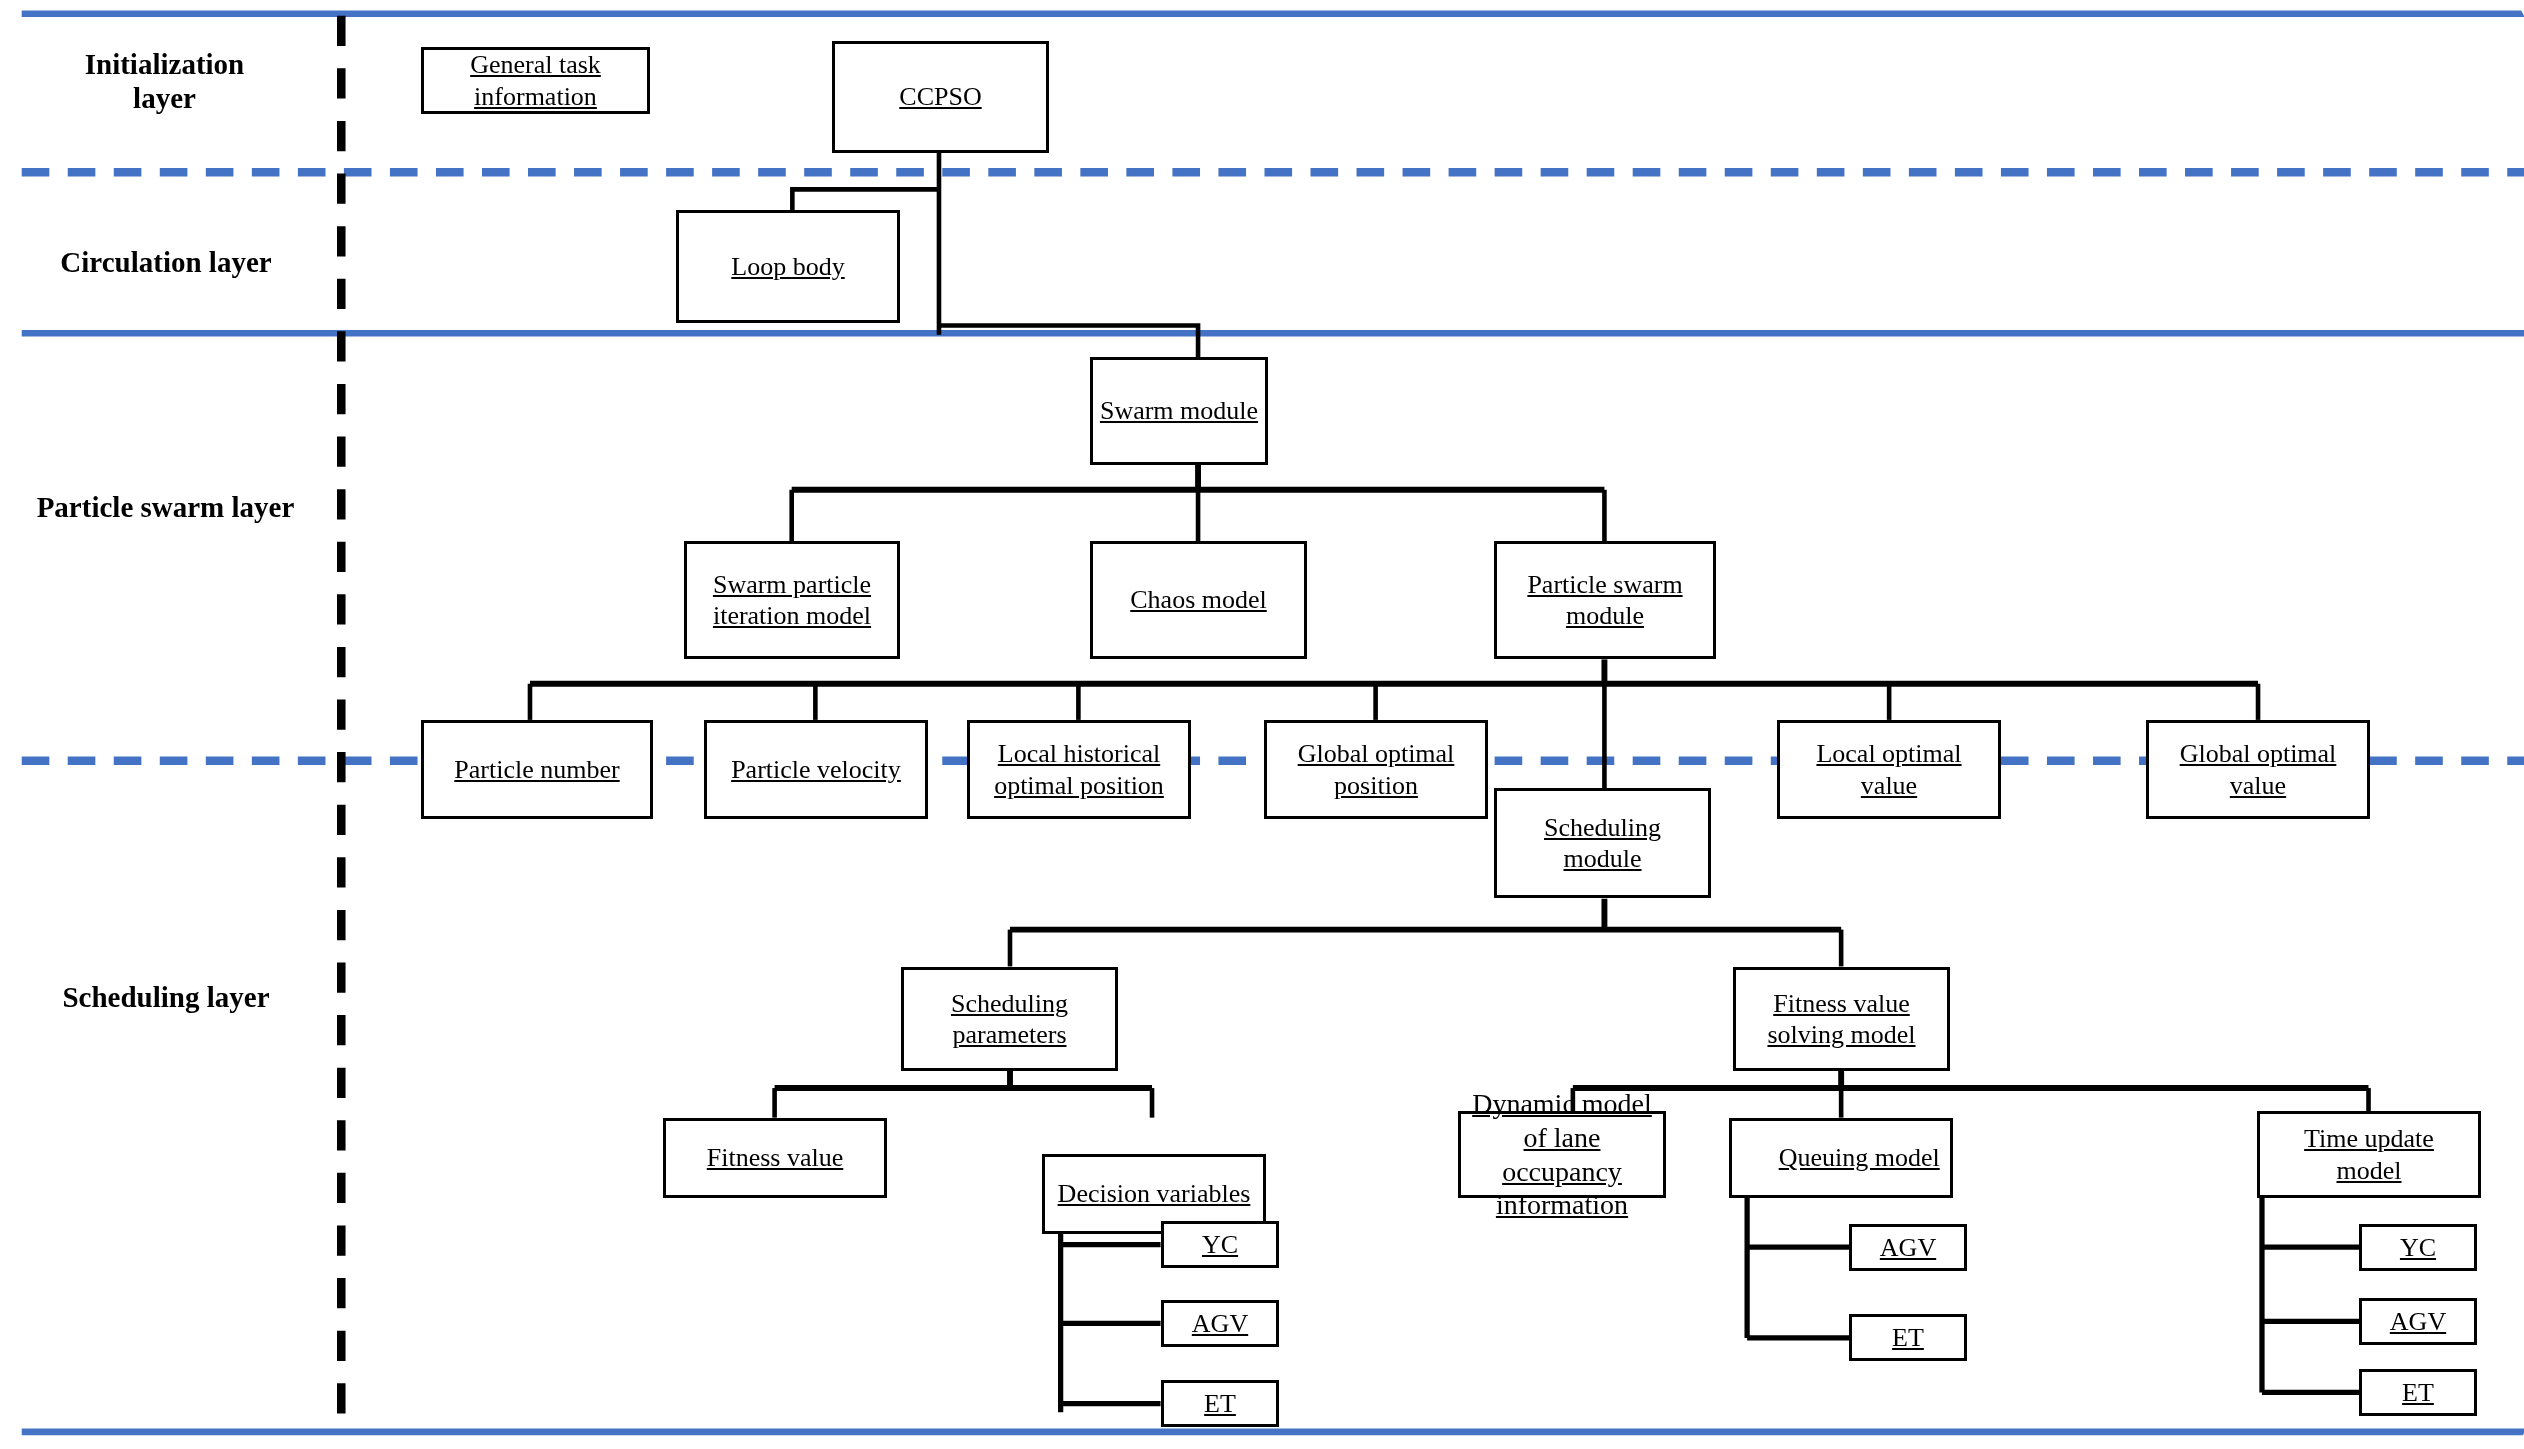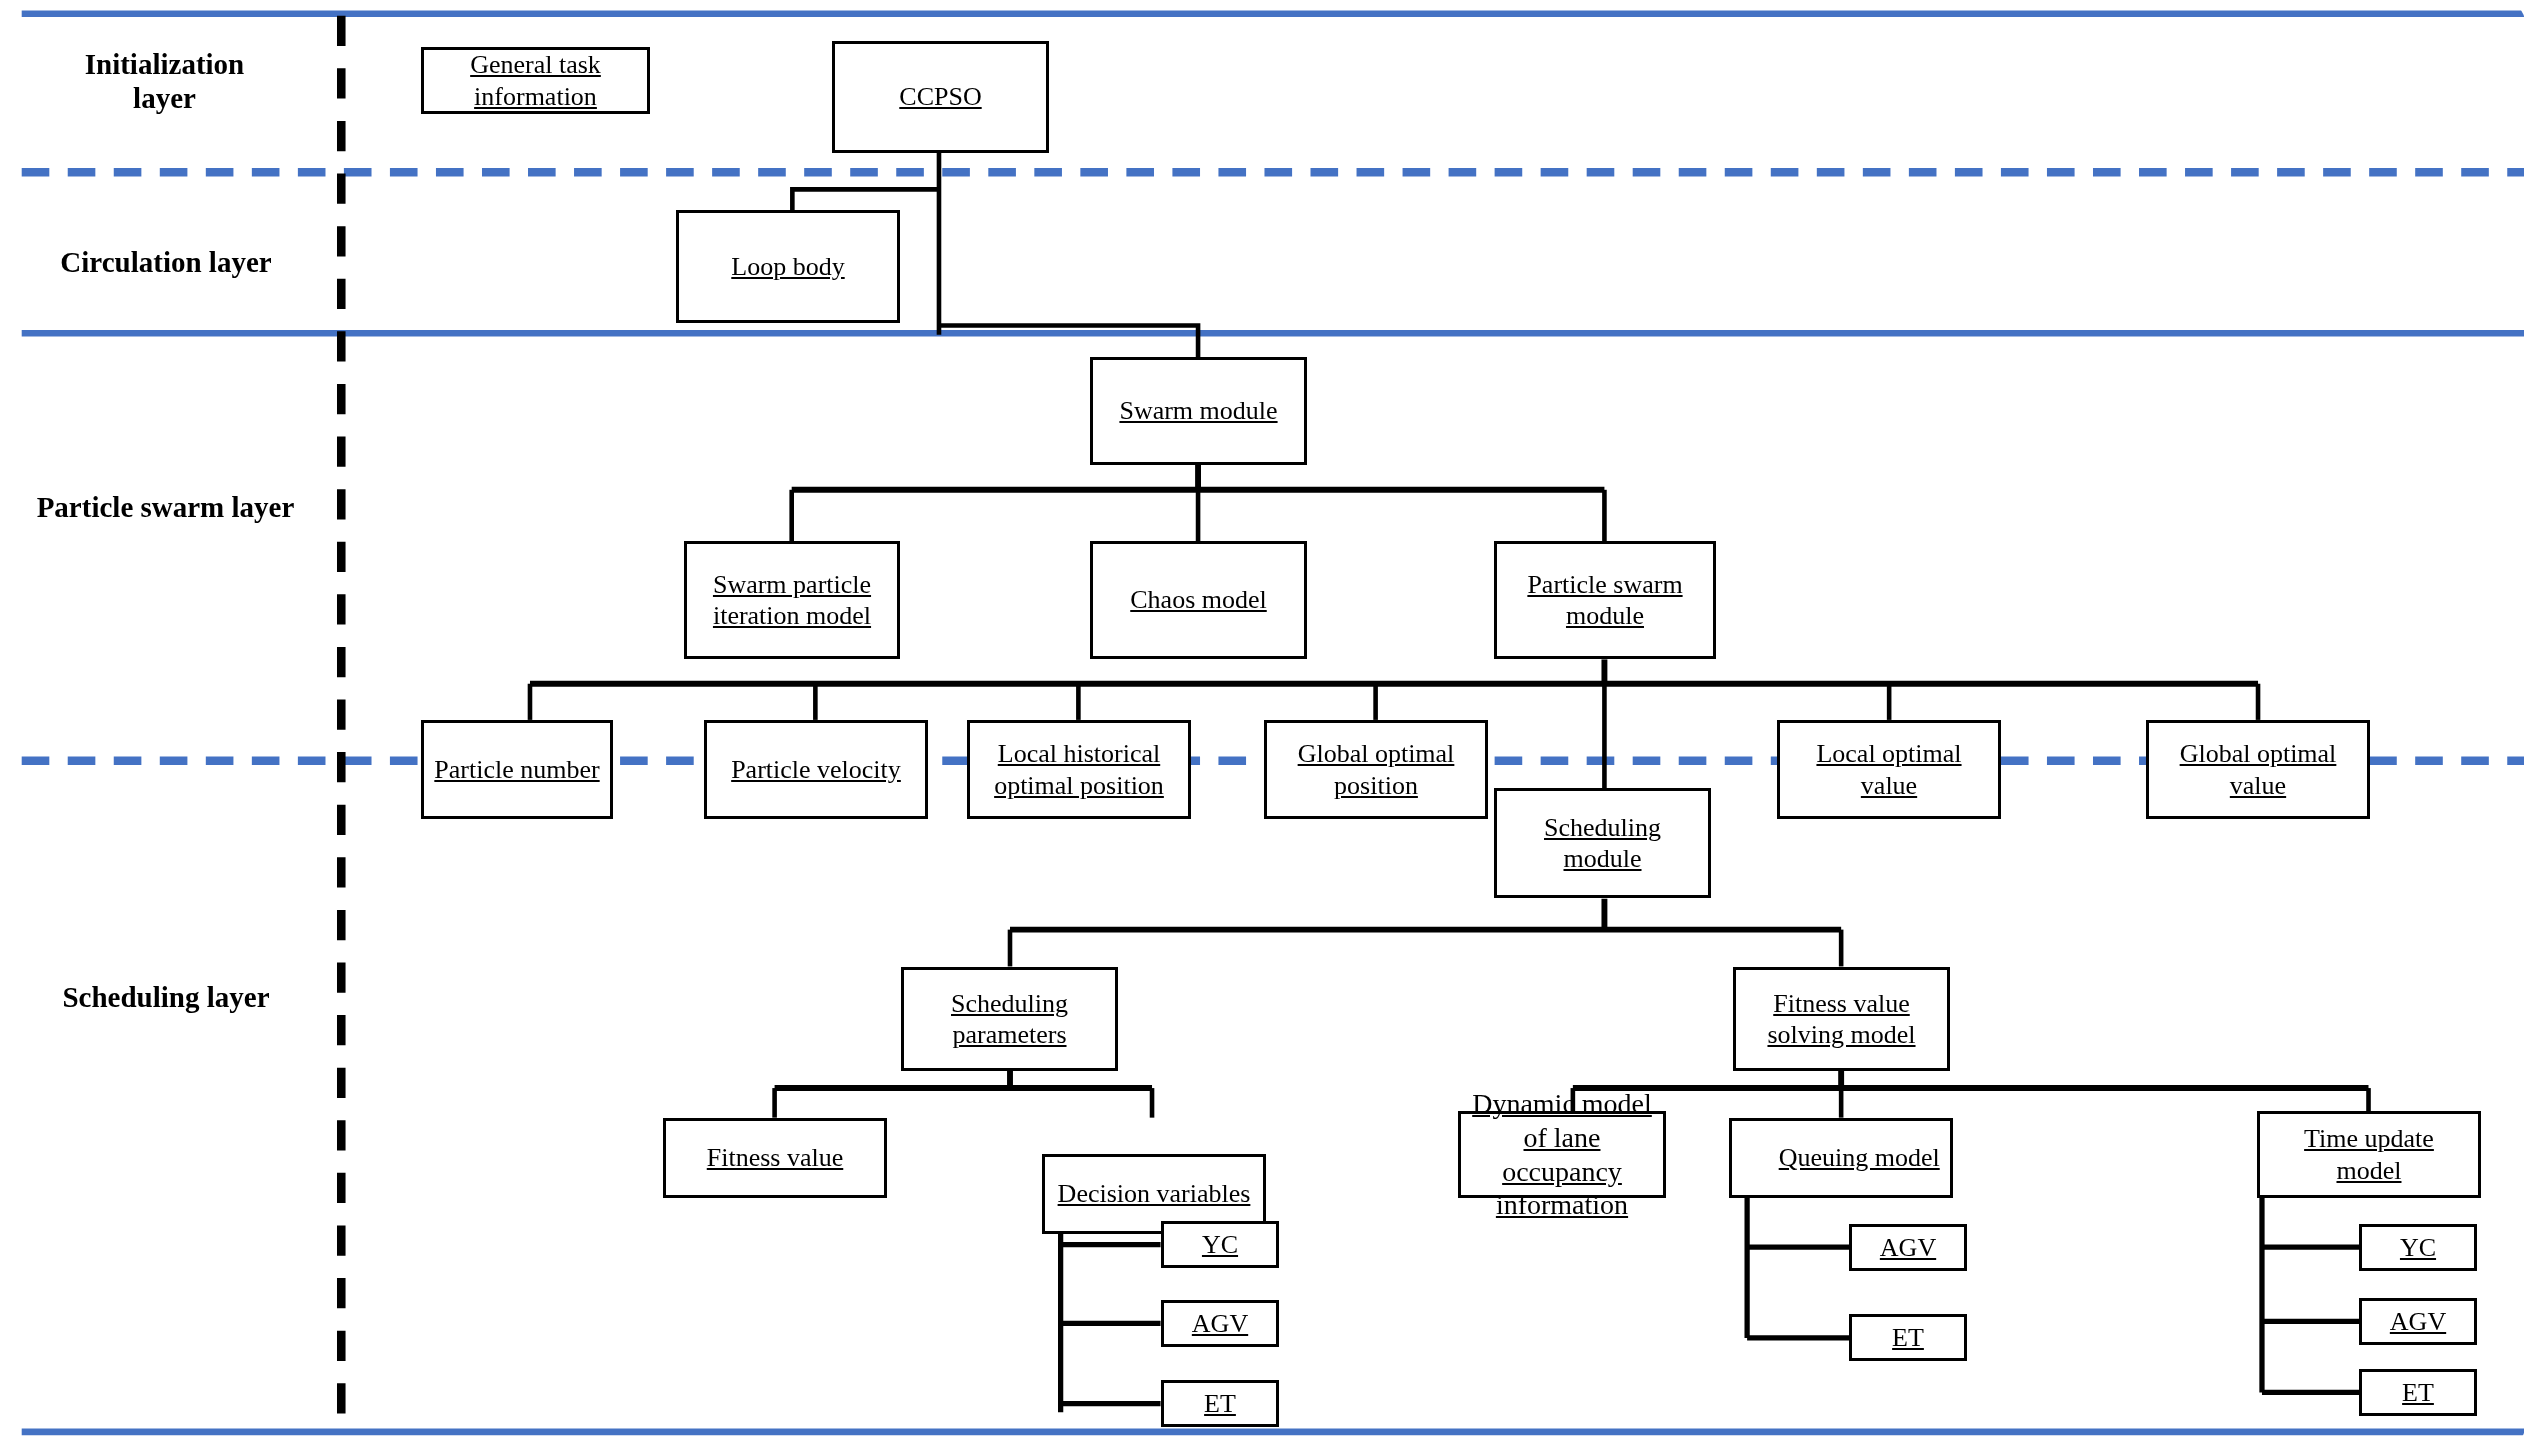--- a/index.html
+++ b/index.html
@@ -132,31 +132,31 @@
 
   <div class="layer-label" style="left:8px; top:980px; width:316px;">Scheduling layer</div>
 
   <div class="node" style="left:421px; top:47px; width:229px; height:67px;">General task
 information</div>
 
   <div class="node" style="left:832px; top:41px; width:217px; height:112px;">CCPSO</div>
 
   <div class="node" style="left:676px; top:210px; width:224px; height:113px;">Loop body</div>
 
-  <div class="node" style="left:1090px; top:357px; width:217px; height:108px;">Swarm module</div>
+  <div class="node" style="left:1090px; top:357px; width:178px; height:108px;">Swarm module</div>
 
   <div class="node" style="left:684px; top:541px; width:216px; height:118px;">Swarm particle
 iteration model</div>
 
   <div class="node" style="left:1090px; top:541px; width:217px; height:118px;">Chaos model</div>
 
   <div class="node" style="left:1494px; top:541px; width:222px; height:118px;">Particle swarm
 module</div>
 
-  <div class="node" style="left:421px; top:720px; width:192px; height:99px;">Particle number</div>
+  <div class="node" style="left:421px; top:720px; width:232px; height:99px;">Particle number</div>
 
   <div class="node" style="left:704px; top:720px; width:224px; height:99px;">Particle velocity</div>
 
   <div class="node" style="left:967px; top:720px; width:224px; height:99px;">Local historical
 optimal position</div>
 
   <div class="node" style="left:1264px; top:720px; width:224px; height:99px;">Global optimal
 position</div>
 
   <div class="node" style="left:1777px; top:720px; width:224px; height:99px;">Local optimal

